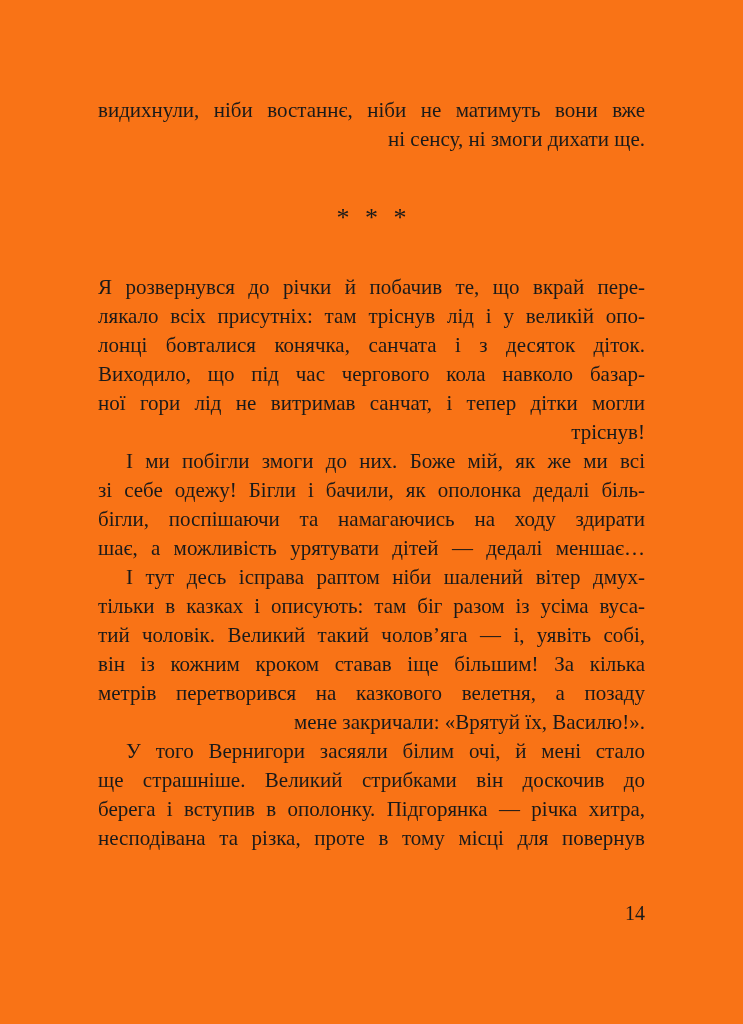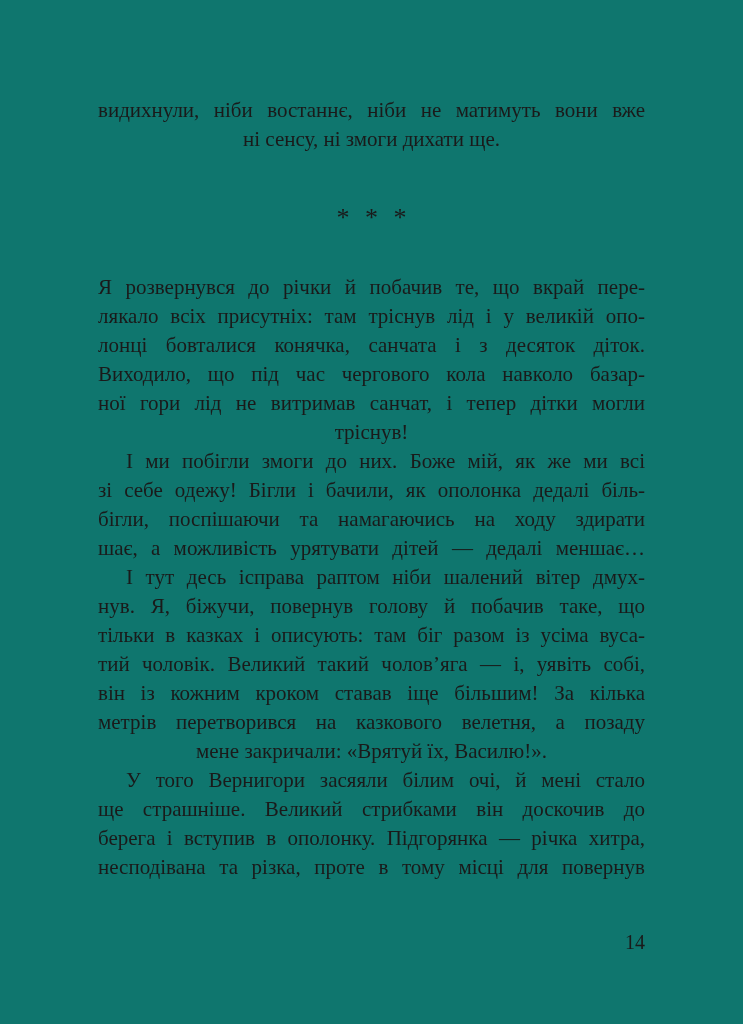--- a/index.html
+++ b/index.html
@@ -5,40 +5,40 @@
   html, body {
     margin: 0;
     padding: 0;
     background: #ffffff;
   }
   .page {
     position: relative;
     width: 743px;
     height: 1024px;
     margin: 0 auto;
-    background: #0f766e;
+    background: #f97316;
     box-sizing: border-box;
     padding: 96px 98px 0 98px;
     overflow: hidden;
     font-family: "Liberation Serif", "DejaVu Serif", serif;
     color: #1a1a1a;
   }
   .text-column {
     width: 547px;
     font-size: 21px;
     line-height: 29px;
   }
   .paragraph {
     margin: 0;
     padding: 0;
   }
   .line {
     height: 29px;
     white-space: normal;
-    text-align: center;
+    text-align: right;
   }
   .line.j {
     text-align: justify;
     text-align-last: justify;
   }
   .line.indent {
     text-indent: 28px;
   }
   .separator {
     height: 29px;
@@ -77,21 +77,20 @@
         <div class="line">тріснув!</div>
       </div>
       <div class="paragraph">
         <div class="line j indent">І ми побігли змоги до них. Боже мій, як же ми всі</div>
         <div class="line j">зі себе одежу! Бігли і бачили, як ополонка дедалі біль-</div>
         <div class="line j">бігли, поспішаючи та намагаючись на ходу здирати</div>
         <div class="line j">шає, а можливість урятувати дітей — дедалі меншає…</div>
       </div>
       <div class="paragraph">
         <div class="line j indent">І тут десь ісправа раптом ніби шалений вітер дмух-</div>
-        <div class="line j">нув. Я, біжучи, повернув голову й побачив таке, що</div>
         <div class="line j">тільки в казках і описують: там біг разом із усіма вуса-</div>
         <div class="line j">тий чоловік. Великий такий чолов’яга — і, уявіть собі,</div>
         <div class="line j">він із кожним кроком ставав іще більшим! За кілька</div>
         <div class="line j">метрів перетворився на казкового велетня, а позаду</div>
         <div class="line">мене закричали: «Врятуй їх, Василю!».</div>
       </div>
       <div class="paragraph">
         <div class="line j indent">У того Вернигори засяяли білим очі, й мені стало</div>
         <div class="line j">ще страшніше. Великий стрибками він доскочив до</div>
         <div class="line j">берега і вступив в ополонку. Підгорянка — річка хитра,</div>

